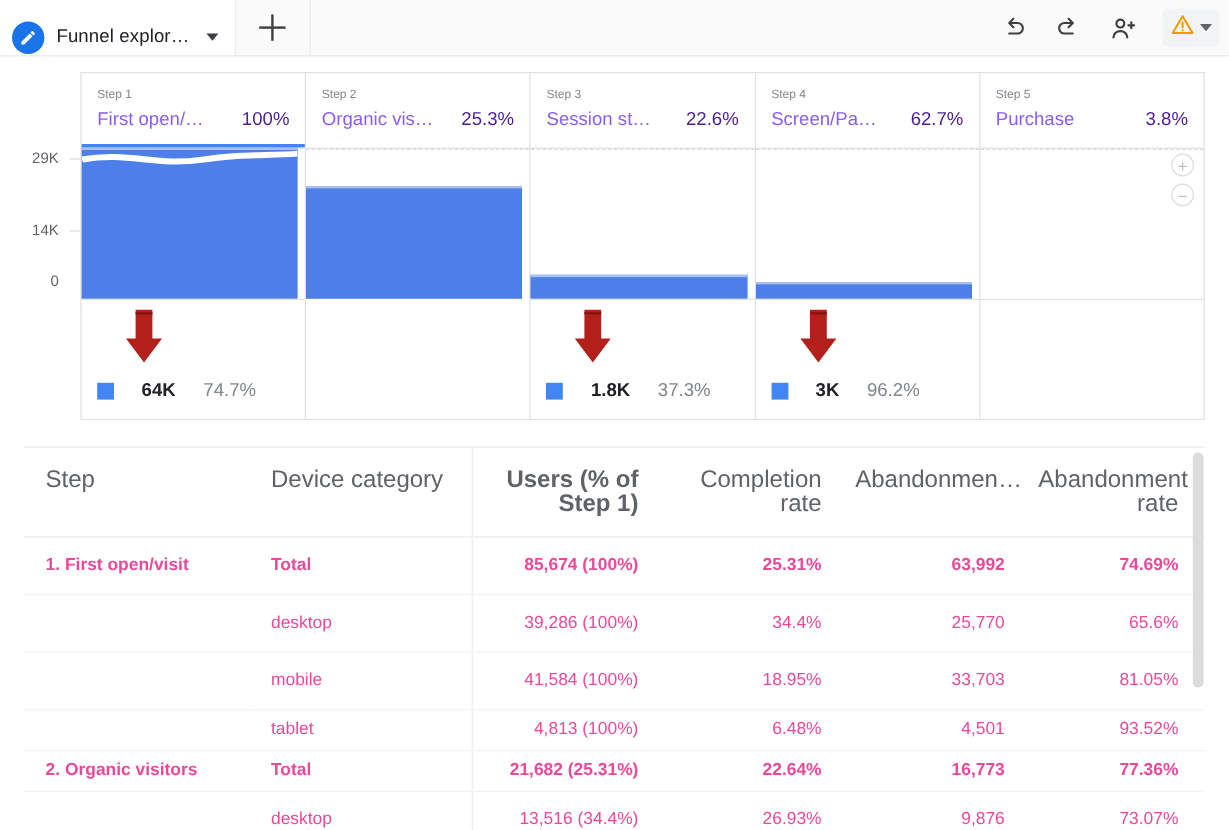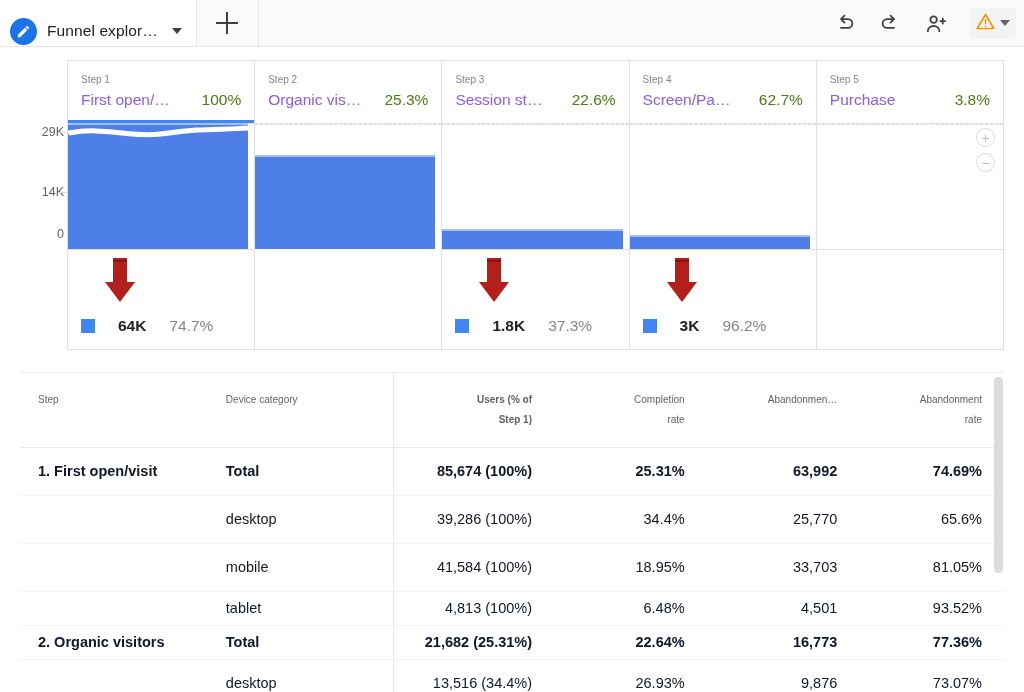--- a/index.html
+++ b/index.html
@@ -119,21 +119,21 @@
     margin-bottom: 4px;
   }
   .step-row {
     display: flex; align-items: baseline; justify-content: space-between;
   }
   .step-name {
     font-size: 15.5px; color: #8b5cf6;
     white-space: nowrap; overflow: hidden;
   }
   .step-pct {
-    font-size: 15.5px; color: #4d7c0f; white-space: nowrap;
+    font-size: 15.5px; color: #4c1d95; white-space: nowrap;
     padding-left: 6px;
   }
   .step-head.active:after {
     content:"";
     position:absolute; left:0; right:0; bottom:0; height:3px;
     background:#4285f4;
   }
 
   .plot-area {
     position: relative;
@@ -175,21 +175,21 @@
   }
   .swatch { width: 14px; height: 14px; background: #4285f4; flex:0 0 auto;}
   .drop-val { font-size: 15.5px; color: #202124; font-weight: 600; }
   .drop-pct { font-size: 15.5px; color: #80868b; }
 
   
   .yaxis {
     position: absolute; left: 0; top: 62px; width: 47px; height: 126px;
   }
   .ytick {
-    position: absolute; right: 3px;
+    position: absolute; right: 18px;
     font-size: 12.5px; color: #5f6368;
     transform: translateY(-50%);
     text-align: right; width: 42px;
   }
   .ytickline {
     position: absolute; right: 0; width: 9px; height: 0;
     border-top: 1px solid #dadce0;
   }
 
   .zoom-ctrls {
@@ -208,37 +208,37 @@
   .table-wrap {
     position: relative;
     margin: 22px 20px 0 20px;
     border-top: 1px solid #e8eaed;
     height: 335px;
     overflow: hidden;
   }
   table { width: 100%; border-collapse: collapse; table-layout: fixed; }
   th {
     font-weight: 400;
-    font-size: 10px;
+    font-size: 20px;
     color: #5f6368;
     padding: 17px 14px 17px 14px;
     vertical-align: top;
     border-bottom: 1px solid #e8eaed;
     line-height: 20px;
   }
   th.c-step   { width: 186px; text-align: left; padding-left: 18px; }
   th.c-dev    { width: 176px; text-align: left; }
   th.c-users  { width: 148px; text-align: right; border-left: 1px solid #e8eaed; font-weight: bold; }
   th.c-comp   { width: 148px; text-align: right; }
   th.c-ab     { width: 148px; text-align: right; }
   th.c-abr    { width: 148px; text-align: right; padding-right: 22px; }
 
   td {
     font-size: 14.5px;
-    color: #0f172a;
+    color: #ec4899;
     padding: 14px;
     border-bottom: 1px solid #f1f3f4;
     line-height: 19px;
     white-space: nowrap;
   }
   td.c-step { text-align: left; padding-left: 18px; }
   td.c-dev  { text-align: left; }
   td.num    { text-align: right; }
   td.first-num { border-left: 1px solid #e8eaed; }
   td.c-abr { padding-right: 22px; }

